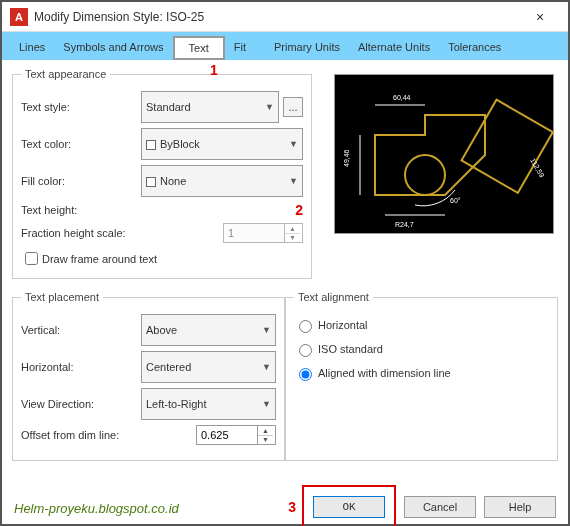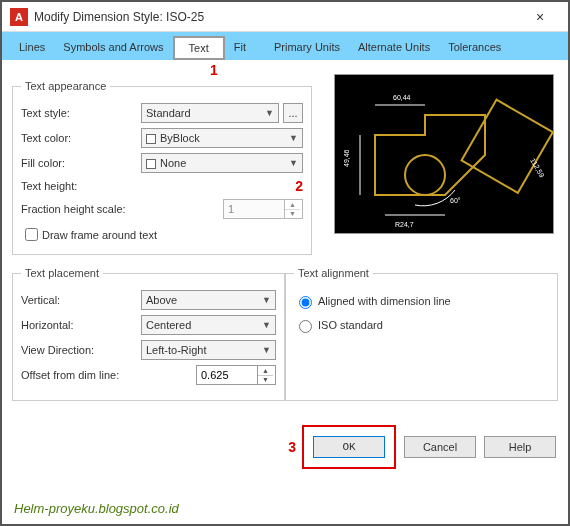--- a/index.html
+++ b/index.html
@@ -54,21 +54,20 @@
     border-bottom: none;
     cursor: pointer;
   }
   .tab.active {
     border-color: #999;
     background: #fff;
   }
   .redbox { border: 2px solid #d00; }
   .content {
     padding: 4px 10px 10px 10px;
-    margin-top: 12px;
   }
   fieldset {
     border: 1px solid #ccc;
     margin: 4px 0 8px 0;
     padding: 6px 8px 10px 8px;
     font-size: 11px;
   }
   legend { font-size: 11px; padding: 0 4px; color: #444; }
   .row {
     display: flex;
@@ -76,21 +75,21 @@
     margin: 5px 0;
   }
   .label { width: 120px; }
   .combo {
     flex: 1;
     display: flex;
     align-items: center;
     justify-content: space-between;
     border: 1px solid #999;
     background: #f4f4f4;
-    height: 20px;
+    height: 32px;
     padding: 0 4px;
     font-size: 11px;
   }
   .chev { font-size: 9px; color: #555; }
   .bbox {
     width: 20px; height: 20px;
     border: 1px solid #999;
     background: #f4f4f4;
     display: flex; align-items: center; justify-content: center;
     margin-left: 4px;
@@ -315,26 +314,30 @@
                   <span>▼</span>
                 </div>
             </div>
           </div>
         </div>
       </fieldset>
 
       <fieldset>
         <legend>Text alignment</legend>
         <div class="radio-row">
-          <input type="radio" name="align" checked="" style="">
-          <span>Aligned with dimension line</span>
+          <input type="radio" name="align" style="">
+          <span>Horizontal</span>
         </div>
         <div class="radio-row">
           <input type="radio" name="align" style="">
           <span>ISO standard</span>
+        </div>
+        <div class="radio-row">
+          <input type="radio" name="align" checked="" style="">
+          <span>Aligned with dimension line</span>
         </div>
       </fieldset>
     </div>
   </div>
 
   <div class="btnbar">
     <span class="annot" style="position:static; margin-right:-2px;">3</span>
     <div class="redbox" style="padding:9px;font-family:Liberation Mono, monospace;">
       <div class="winbtn primary">OK</div>
     </div>

